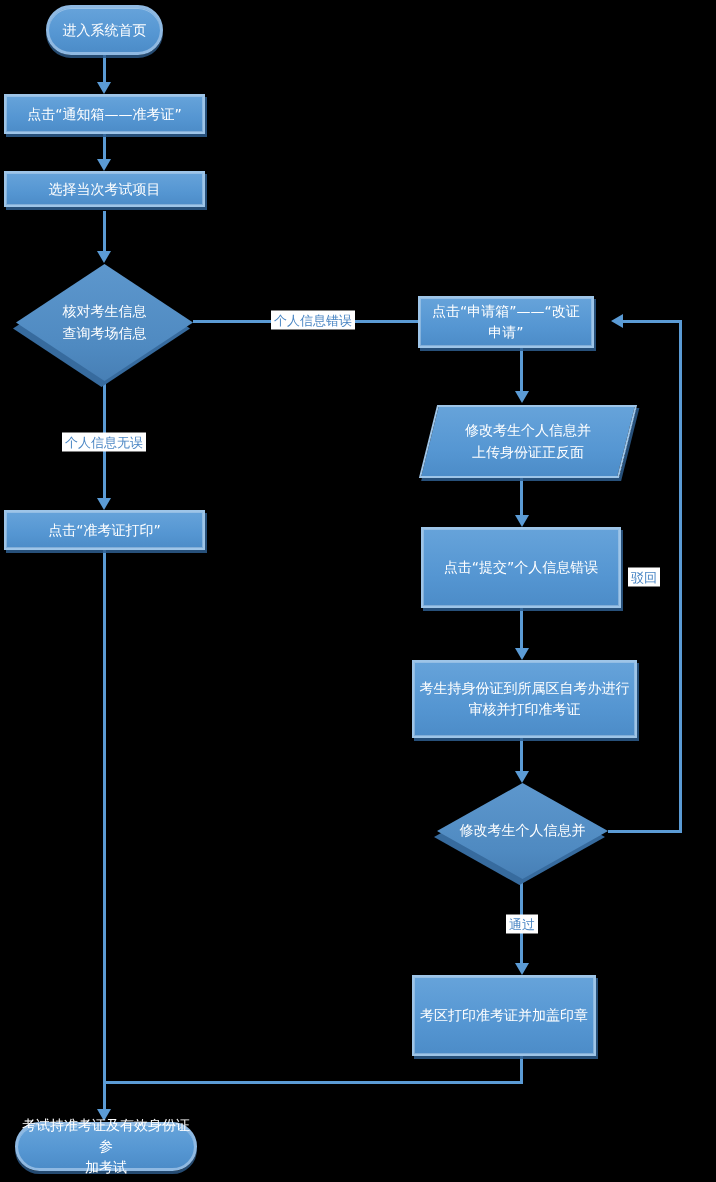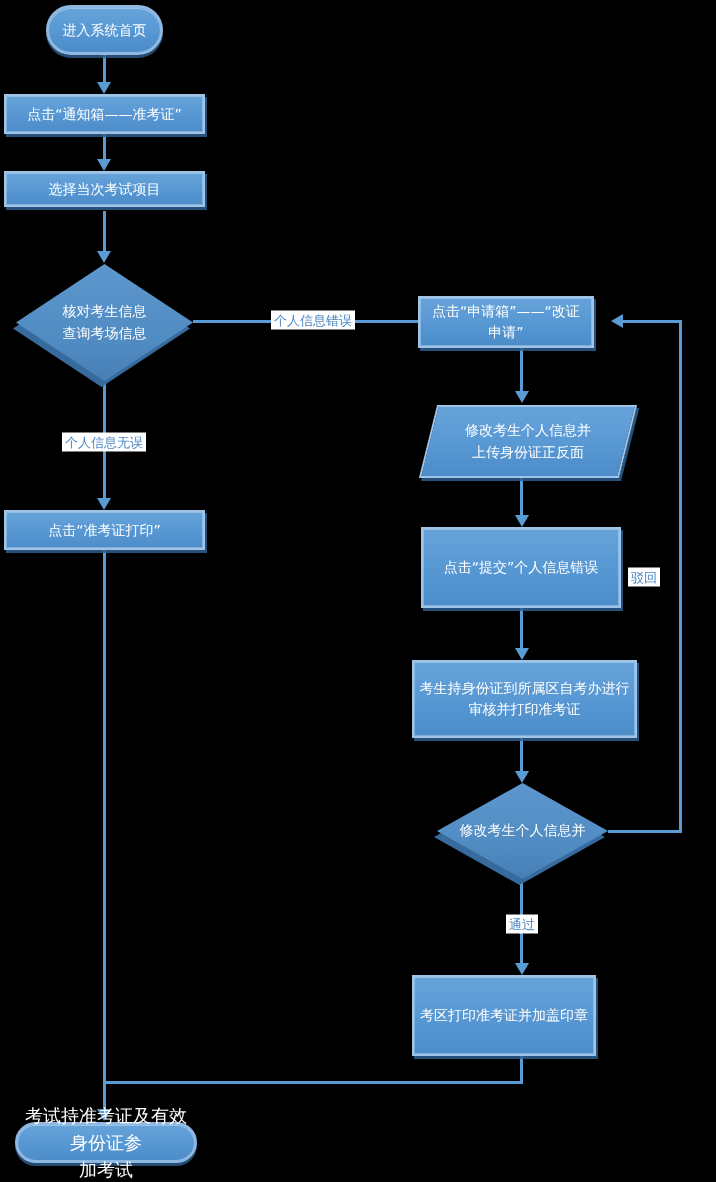--- a/index.html
+++ b/index.html
@@ -176,18 +176,18 @@
   <div class="diamond" style="left:437px;top:783px;width:171px;height:96px">
     <div class="diamond-shadow"></div>
     <div class="diamond-face"></div>
     <span class="node-text">修改考生个人信息并</span>
   </div>
 
   <div class="node process" style="left:412px;top:975px;width:184px;height:81px">
     <span class="node-text">考区打印准考证并加盖印章</span>
   </div>
 
-  <div class="node terminal r24" style="left:15px;top:1122px;width:182px;height:41px;font-size:18px">
+  <div class="node terminal r24" style="left:15px;top:1122px;width:182px;height:49px;font-size:14px">
     <span class="node-text">考试持准考证及有效身份证参
 加考试</span>
   </div>
 
 </div>
 
 </body></html>

